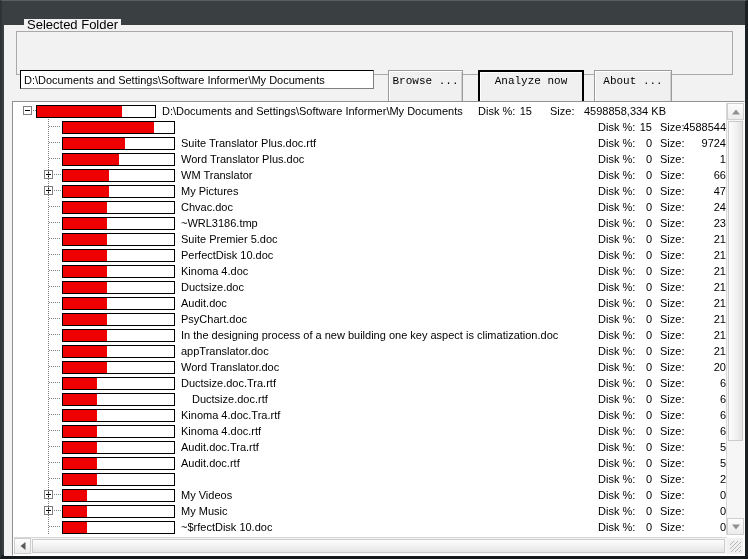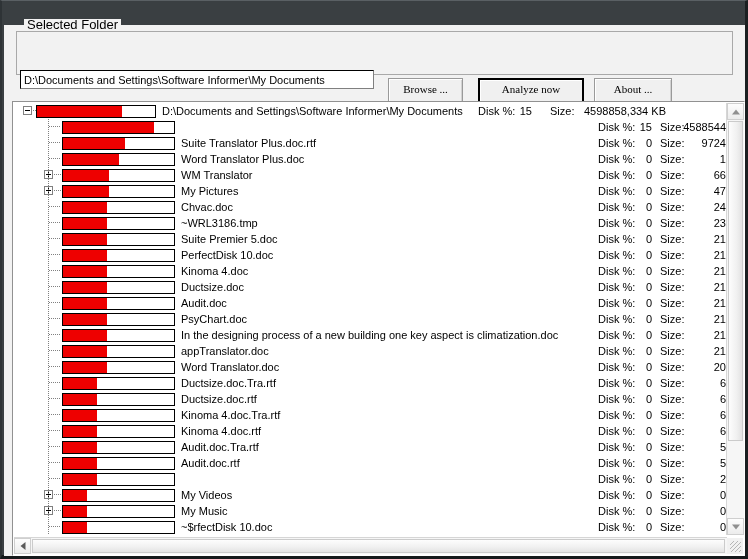--- a/index.html
+++ b/index.html
@@ -137,28 +137,27 @@
     outline: none;
   }
 
   .btn {
     position: absolute;
     top: 45px;
     height: 40px;
     background: #f0f0f0;
     border: 1px solid #9a9a9a;
     box-shadow: inset 1px 1px 0 #ffffff, inset -1px -1px 0 #d2d2d2;
-    font-family: Liberation Serif, serif;
+    font-family: Liberation Mono, monospace;
     font-size: 11px;
     color: #000;
     text-align: center;
     line-height: 20px;
     cursor: default;
     box-sizing: border-box;
-    margin-top: 8px;
   }
   #btn-browse { left: 384px; width: 75px; }
   #btn-analyze {
     left: 474px; width: 106px;
     border: 2px solid #000000;
     line-height: 18px;
     background:#f0f0f0;
     box-shadow: inset 1px 1px 0 #ffffff;
   }
   #btn-about { left: 590px; width: 78px; }
@@ -571,21 +570,21 @@
             <div class="dpct-val" style="left: 620px; width: 18px;">0</div>
             <div class="size-label" style="left: 646px;">Size:</div>
             <div class="size-val" style="left: 616px; width: 96px; text-align: right;">6</div>
           </div>
           <div class="row">
             <div class="dots" style="left: 35px; width: 12px;"></div>
             <div class="vdots" style="left: 34px; top: 0px; height: 16px;"></div>
             <div class="bar" style="left: 48px; width: 113px;">
               <i style="width: 31%; background: rgb(238, 0, 0);"></i>
             </div>
-            <div class="name" style="left: 167px; text-align: center;">Ductsize.doc.rtf</div>
+            <div class="name" style="left: 178px; text-align: center;">Ductsize.doc.rtf</div>
             <div class="dpct-label" style="left: 584px;">Disk %:</div>
             <div class="dpct-val" style="left: 620px; width: 18px;">0</div>
             <div class="size-label" style="left: 646px;">Size:</div>
             <div class="size-val" style="left: 616px; width: 96px; text-align: right;">6</div>
           </div>
           <div class="row">
             <div class="dots" style="left: 35px; width: 12px;"></div>
             <div class="vdots" style="left: 34px; top: 0px; height: 16px;"></div>
             <div class="bar" style="left: 48px; width: 113px;">
               <i style="width: 31%; background: rgb(238, 0, 0);"></i>

